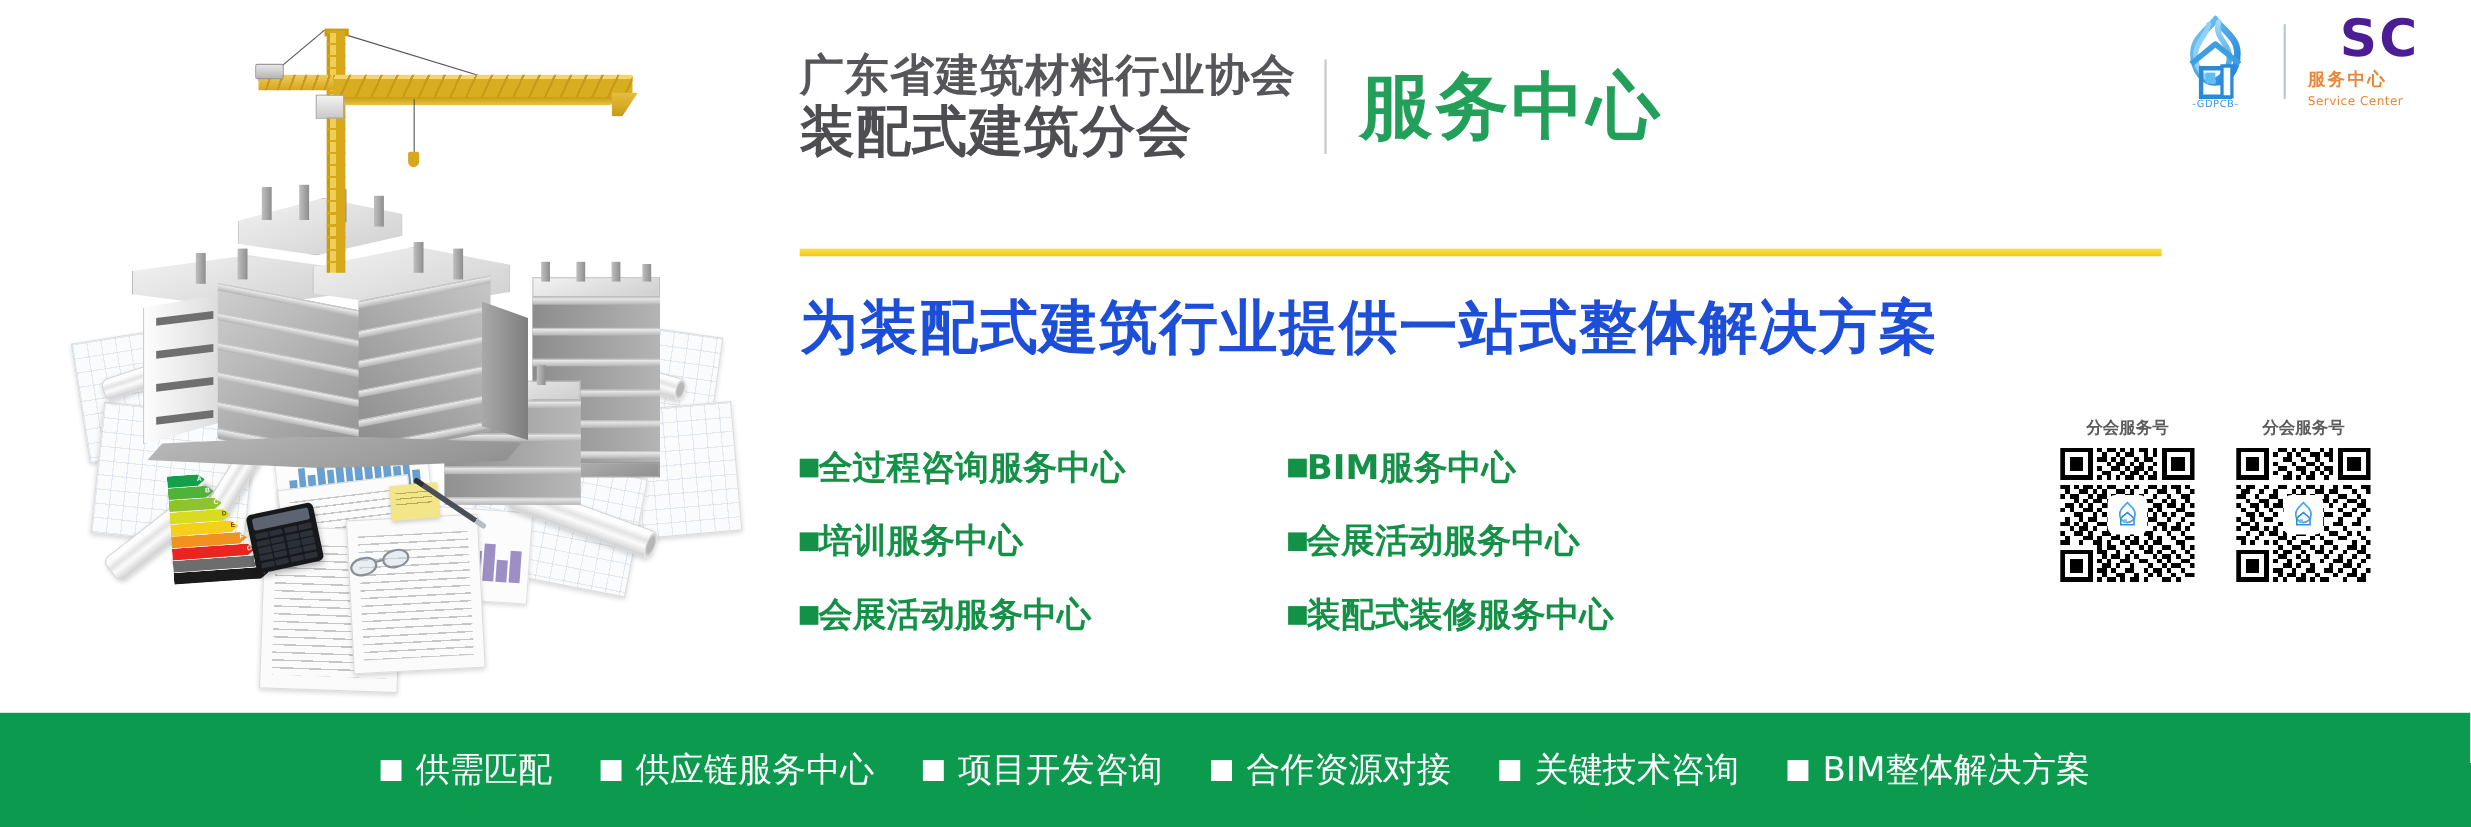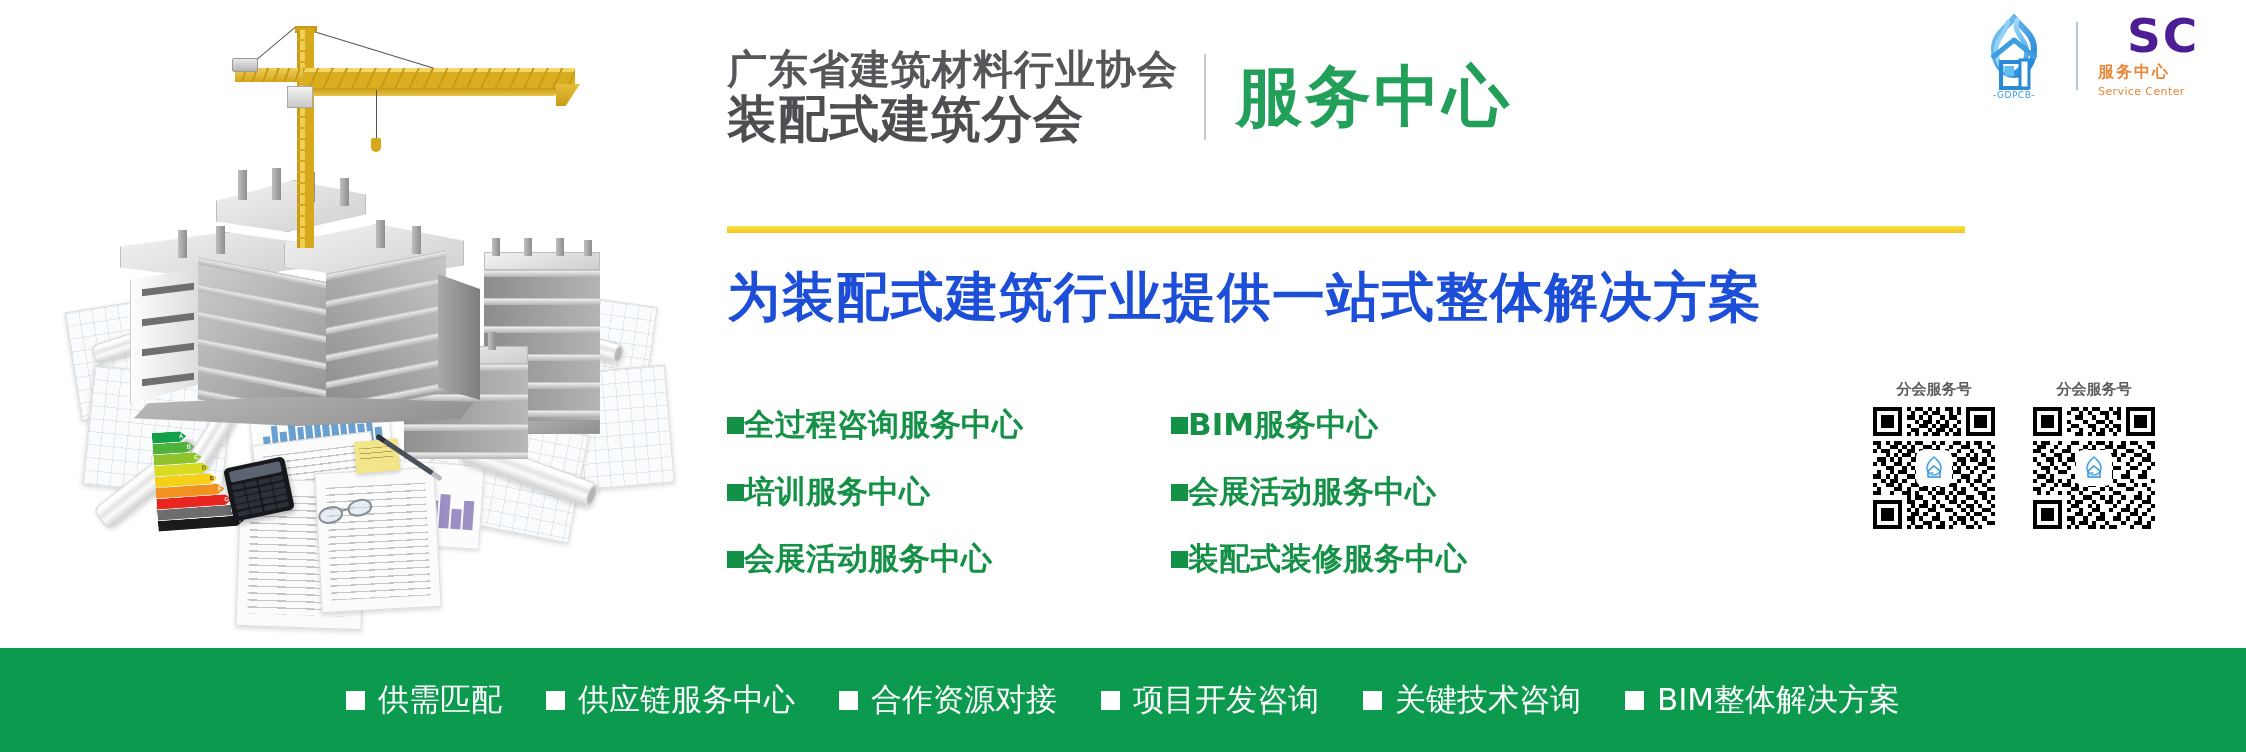--- a/index.html
+++ b/index.html
@@ -907,25 +907,25 @@
     <div class="foot-item">
       <span class="foot-bullet"></span>
       <span class="foot-label">供需匹配</span>
     </div>
     <div class="foot-item">
       <span class="foot-bullet"></span>
       <span class="foot-label">供应链服务中心</span>
     </div>
     <div class="foot-item">
       <span class="foot-bullet"></span>
-      <span class="foot-label">合作资源对接</span>
+      <span class="foot-label">项目开发咨询</span>
     </div>
     <div class="foot-item">
       <span class="foot-bullet"></span>
-      <span class="foot-label">项目开发咨询</span>
+      <span class="foot-label">合作资源对接</span>
     </div>
     <div class="foot-item">
       <span class="foot-bullet"></span>
       <span class="foot-label">关键技术咨询</span>
     </div>
     <div class="foot-item">
       <span class="foot-bullet"></span>
       <span class="foot-label">BIM整体解决方案</span>
     </div>
   </div>

